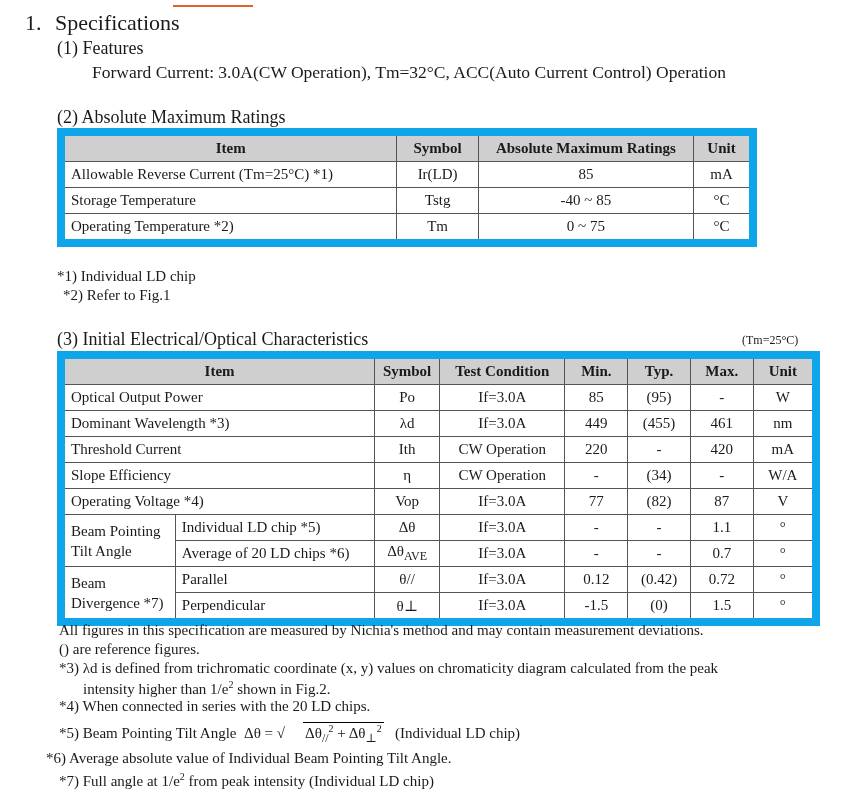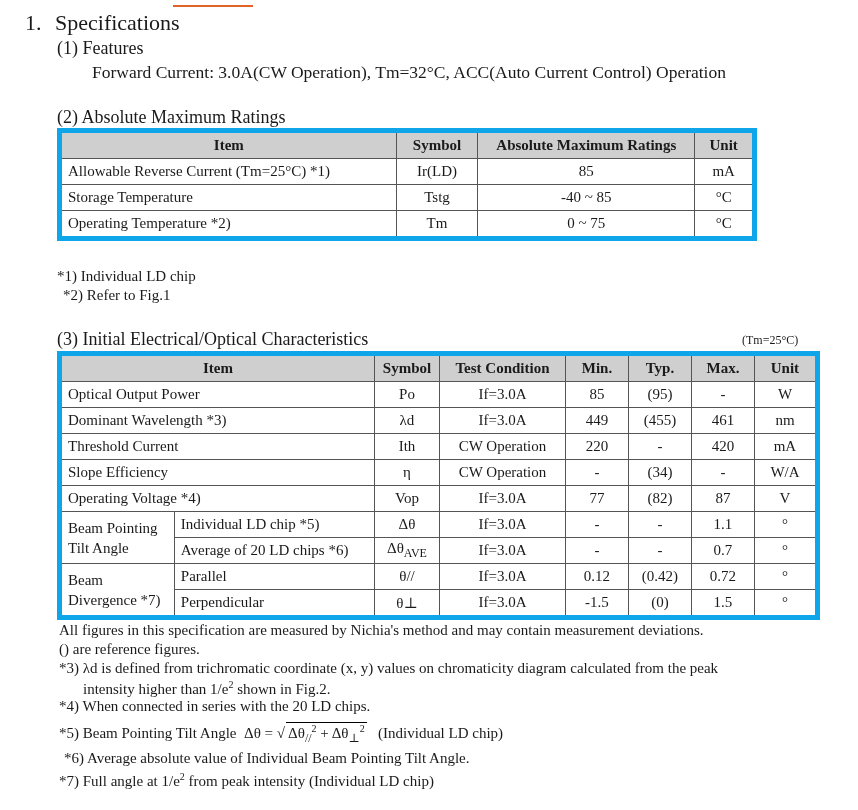--- a/index.html
+++ b/index.html
@@ -5,31 +5,31 @@
   html, body { margin:0; padding:0; background:#ffffff; }
   body {
     width:858px; height:810px; position:relative; overflow:hidden;
     font-family:"Liberation Serif", "DejaVu Serif", serif; color:#1a1a1a;
   }
   .orange-bar { position:absolute; left:173px; top:5px; width:80px; height:2px; background:#e0632a; }
   .h1 { position:absolute; left:25px; top:10px; font-size:22px; }
   .h1 .num { display:inline-block; width:30px; }
   .h2 { position:absolute; font-size:18px; }
   .feat-text { position:absolute; left:92px; top:62px; font-size:17.5px; }
-  table.spec { position:absolute; border-collapse:collapse; border:5px solid #0ea5e9; font-size:15px; }
+  table.spec { position:absolute; border-collapse:collapse; border:8px solid #0ea5e9; font-size:15px; }
   table.spec th { background:#cfcfcf; font-weight:bold; border:1px solid #555; height:25px; padding:0 6px; }
   table.spec td { border:1px solid #555; height:25px; padding:0 6px; text-align:center; white-space:nowrap; }
   table.spec td.left { text-align:left; }
   table.spec th:first-child, table.spec td:first-child { border-left:none; }
   table.spec th:last-child, table.spec td:last-child { border-right:none; }
   .note { position:absolute; font-size:15px; white-space:nowrap; }
   .cond-note { position:absolute; left:742px; top:333px; font-size:12px; }
   sub { font-size:12px; }
   sup { font-size:10px; }
-  .sqrt { display:inline-block; border-top:1px solid #000; padding:0 2px; margin-left:1px; }
+  .sqrt { display:inline-block; border-top:1px solid #000; padding:0 2px; margin-left:18px; }
 </style>
 </head>
 <body>
 
 <div class="orange-bar"></div>
 
 <div class="h1">
   <span class="num">1.</span><span>Specifications</span>
 </div>
 
@@ -197,16 +197,16 @@
 <div class="note" style="left:59px; top:660px;">*3) λd is defined from trichromatic coordinate (x, y) values on chromaticity diagram calculated from the peak</div>
 <div class="note" style="left:83px; top:679px;">
   <span>intensity higher than 1/e</span><sup>2</sup><span> shown in Fig.2.</span>
 </div>
 <div class="note" style="left:59px; top:698px;">*4) When connected in series with the 20 LD chips.</div>
 <div class="note" style="left:59px; top:722px;">
   <span>*5) Beam Pointing Tilt Angle</span>
   &nbsp;<span>Δθ = √<span class="sqrt">Δθ<sub>//</sub><sup>2</sup> + Δθ<sub>⊥</sub><sup>2</sup></span></span>
   &nbsp;&nbsp;<span>(Individual LD chip)</span>
 </div>
-<div class="note" style="left:64px; top:750px;">*6) Average absolute value of Individual Beam Pointing Tilt Angle.</div>
+<div class="note" style="left:46px; top:750px;">*6) Average absolute value of Individual Beam Pointing Tilt Angle.</div>
 <div class="note" style="left:59px; top:771px;">
   <span>*7) Full angle at 1/e</span><sup>2</sup><span> from peak intensity (Individual LD chip)</span>
 </div>
 
 </body></html>

